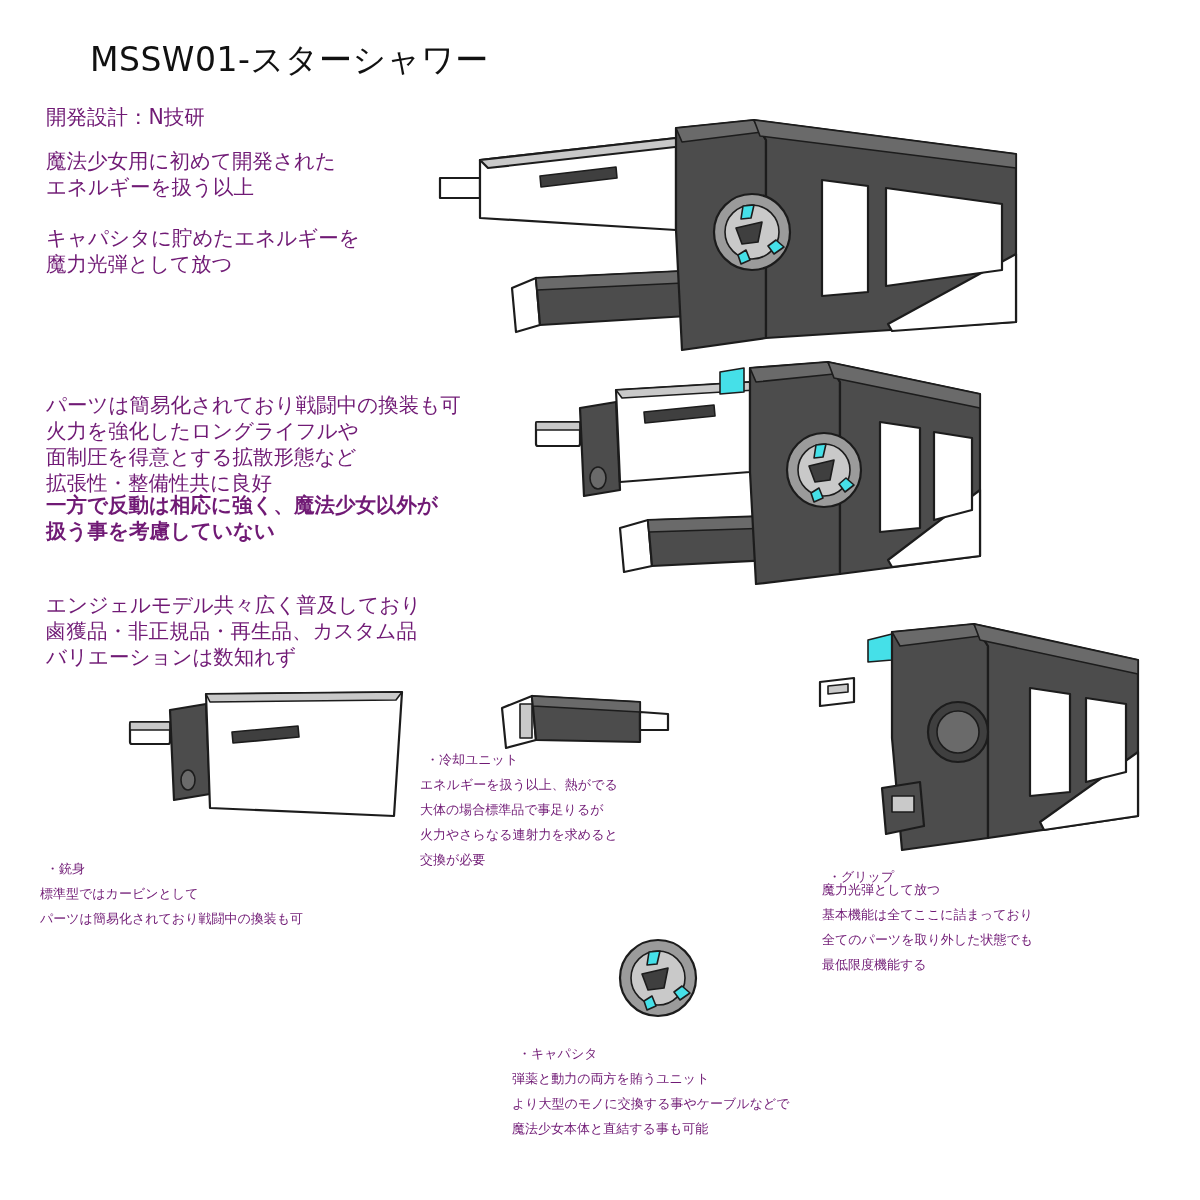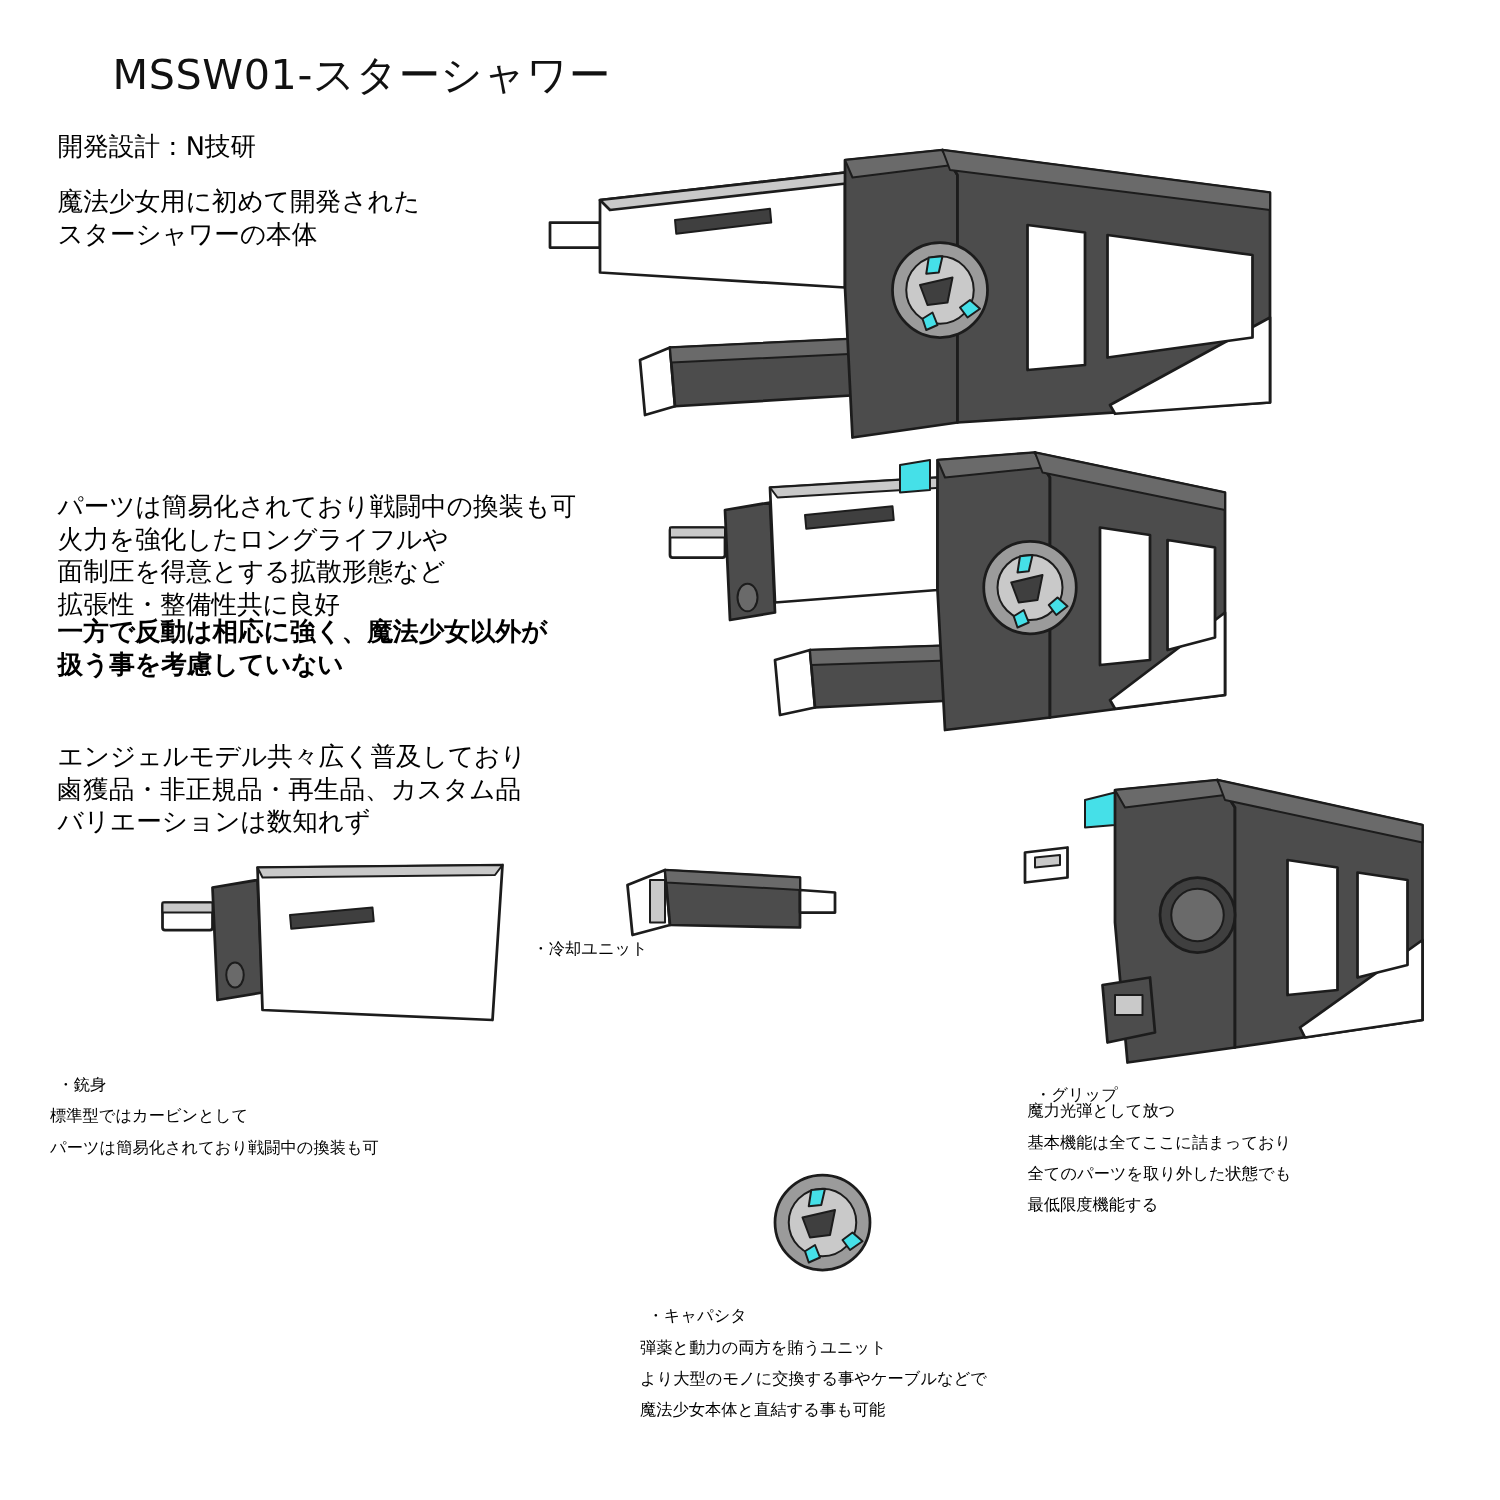--- a/index.html
+++ b/index.html
@@ -23,21 +23,21 @@
     top: 38px;
     font-size: 33px;
     letter-spacing: 0.5px;
     color: #111;
     white-space: nowrap;
   }
   .txt {
     position: absolute;
     font-size: 20.5px;
     line-height: 26px;
-    color: #000000;
+    color: #701a75;
     white-space: pre;
   }
   .txt.small {
     font-size: 13px;
     line-height: 25px;
   }
 
   
   .art { position: absolute; }
 
@@ -56,36 +56,42 @@
 </style>
 </head>
 <body>
 
 <div id="page">
 
   <div class="title">MSSW01-スターシャワー</div>
   <div class="txt" style="left:18px; top:104px;">開発設計：N技研</div>
 
   <div class="txt" style="left:18px; top:148px;">魔法少女用に初めて開発された
-スターシャワーの本体</div>
+エネルギーを扱う以上</div>
+  <div class="txt" style="left:18px; top:225px;">キャパシタに貯めたエネルギーを
+魔力光弾として放つ</div>
   <div class="txt" style="left:18px; top:392px;">パーツは簡易化されており戦闘中の換装も可
 火力を強化したロングライフルや
 面制圧を得意とする拡散形態など
 拡張性・整備性共に良好</div>
   <div class="txt" style="left:18px; top:492px;font-weight:bold;">一方で反動は相応に強く、魔法少女以外が
 扱う事を考慮していない</div>
   <div class="txt" style="left:18px; top:592px;">エンジェルモデル共々広く普及しており
 鹵獲品・非正規品・再生品、カスタム品
 バリエーションは数知れず</div>
 
   <div class="txt small" style="left:18px; top:856px;">・銃身</div>
   <div class="txt small" style="left:12px; top:881px;">標準型ではカービンとして
 パーツは簡易化されており戦闘中の換装も可</div>
 
   <div class="txt small" style="left:398px; top:747px;">・冷却ユニット</div>
+  <div class="txt small" style="left:392px; top:772px;">エネルギーを扱う以上、熱がでる
+大体の場合標準品で事足りるが
+火力やさらなる連射力を求めると
+交換が必要</div>
 
   <div class="txt small" style="left:800px; top:864px;">・グリップ</div>
   <div class="txt small" style="left:794px; top:877px;">魔力光弾として放つ
 基本機能は全てここに詰まっており
 全てのパーツを取り外した状態でも
 最低限度機能する</div>
 
   <div class="txt small" style="left:490px; top:1041px;">・キャパシタ</div>
   <div class="txt small" style="left:484px; top:1066px;">弾薬と動力の両方を賄うユニット
 より大型のモノに交換する事やケーブルなどで

